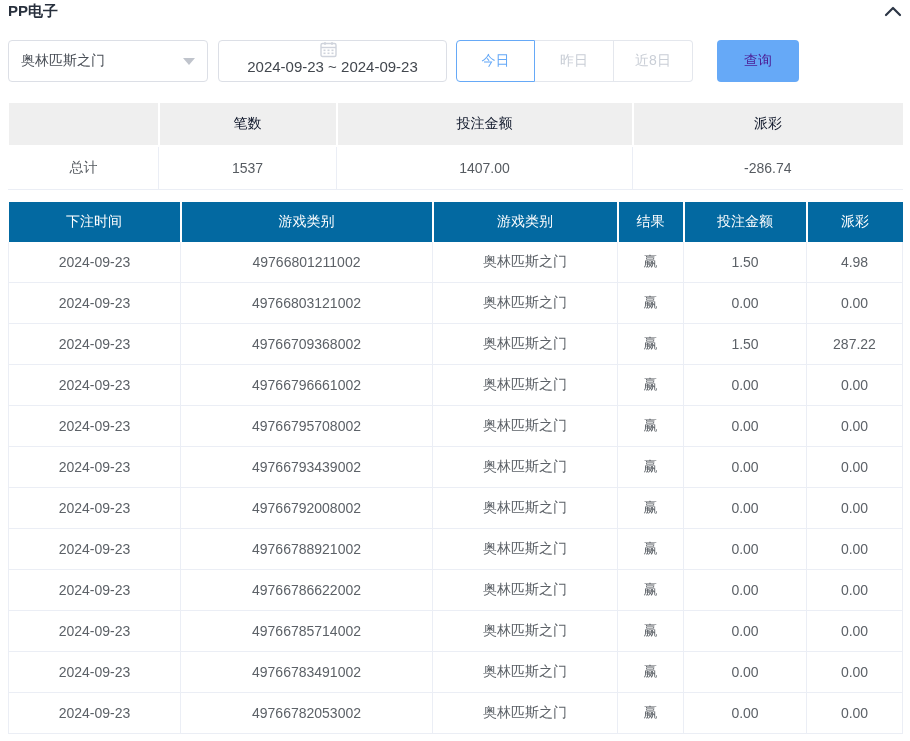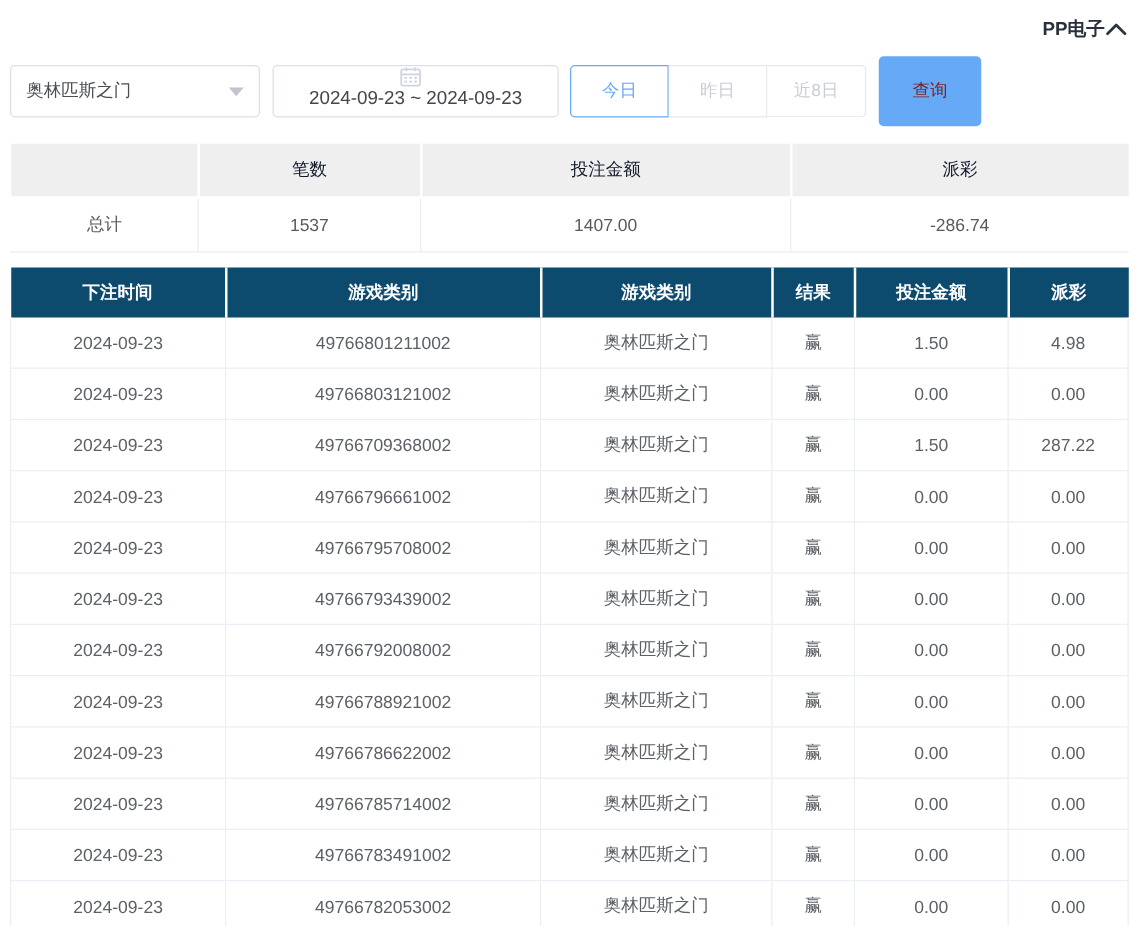--- a/index.html
+++ b/index.html
@@ -2,22 +2,22 @@
 <html><head>
 <meta charset="utf-8">
 <style>
   html,body{margin:0;padding:0;background:#fff;}
   body{width:910px;height:741px;overflow:hidden;
        font-family:"Liberation Sans","DejaVu Sans",sans-serif;color:#606266;}
   .page{position:relative;width:910px;height:741px;overflow:hidden;
         padding:0 8px;box-sizing:border-box;}
 
   
-  .header-bar{display:flex;justify-content:flex-end;align-items:center;
-              padding-top:12px;height:22px;}
+  .header-bar{display:flex;justify-content:space-between;align-items:center;
+              padding-top:0;height:22px;}
   .page-title{font-size:15px;font-weight:700;color:#28303d;margin:0;}
   .collapse-btn{background:none;border:none;padding:0;cursor:pointer;line-height:0;}
 
   
   .filters{margin-top:18px;display:flex;align-items:center;height:42px;}
   .select-box{width:200px;height:42px;border:1px solid #dcdfe6;border-radius:4px;
               display:flex;align-items:center;justify-content:space-between;
               padding:0 12px;box-sizing:border-box;font-size:14px;color:#4a4f57;
               background:#fff;cursor:pointer;}
   .caret-down{width:0;height:0;border-left:6px solid transparent;
@@ -26,38 +26,38 @@
             border-radius:4px;display:flex;align-items:center;padding:0 10px;
             box-sizing:border-box;font-size:15px;color:#42474e;background:#fff;
             cursor:pointer;flex-direction:column;}
   .date-box .cal{margin-right:8px;line-height:0;}
   .btn-group{margin-left:9px;display:flex;}
   .btn-group button{height:42px;width:79px;background:#fff;font-size:14px;
             cursor:pointer;box-sizing:border-box;}
   .qb-active{border:1px solid #66a9f7;color:#66a9f7;border-radius:4px 0 0 4px;}
   .qb{border:1px solid #e4e7ed;border-left:none;color:#c9ced6;}
   .qb-last{border-radius:0 4px 4px 0;}
-  .query-btn{margin-left:10px;width:82px;height:56px;background:#66a9f7;color:#7f1d1d;
+  .query-btn{margin-left:24px;width:82px;height:42px;background:#66a9f7;color:#4c1d95;
              border:none;border-radius:4px;font-size:14px;cursor:pointer;}
 
   
   table{border-collapse:collapse;table-layout:fixed;width:894px;}
   .summary{margin-top:21px;font-size:14px;}
   .summary th{background:#efefef;color:#0f172a;font-weight:400;height:40px;
               border-right:2px solid #fff;border-bottom:2px solid #fff;}
   .summary th:last-child{border-right:none;}
   .summary td{height:40px;text-align:center;color:#565b61;
               border-right:1px solid #ebeef5;border-bottom:1px solid #ebeef5;}
   .summary td:first-child{border-left:1px solid #fff;}
   .summary td:last-child{border-right:none;}
   .neg{color:#ed5a65;}
 
   
   .records{margin-top:12px;font-size:14px;}
-  .records th{background:#0c4a6e;color:#fff;font-weight:700;height:38px;
+  .records th{background:#0369a1;color:#fff;font-weight:400;height:38px;
               border-right:2px solid #fff;}
   .records th:last-child{border-right:none;}
   .records td{height:38px;text-align:center;color:#5c6167;
               border:1px solid #ebeef5;border-top:none;}
 </style>
 </head>
 <body>
 
 <div class="page">
 

